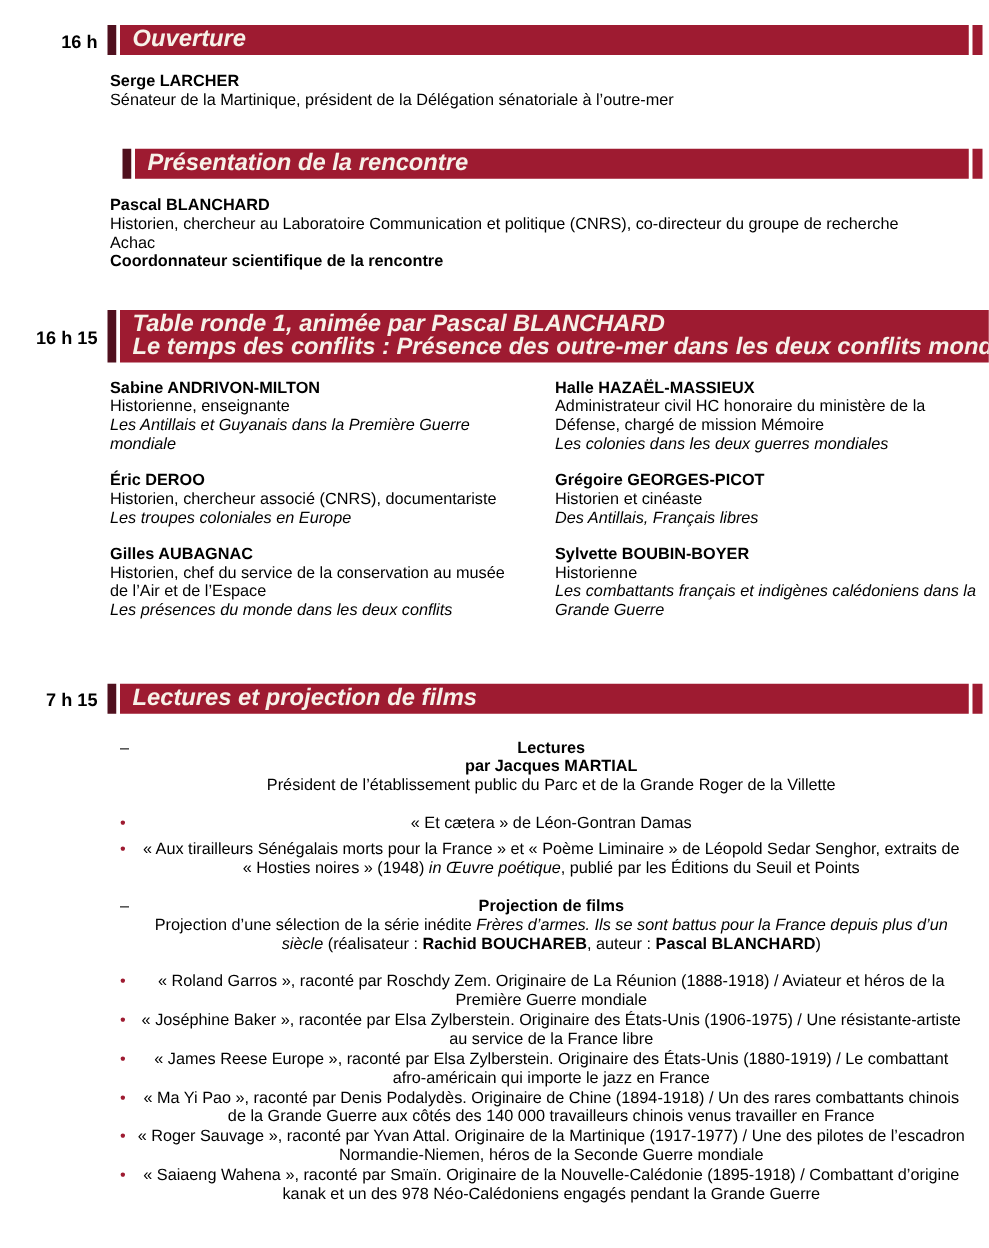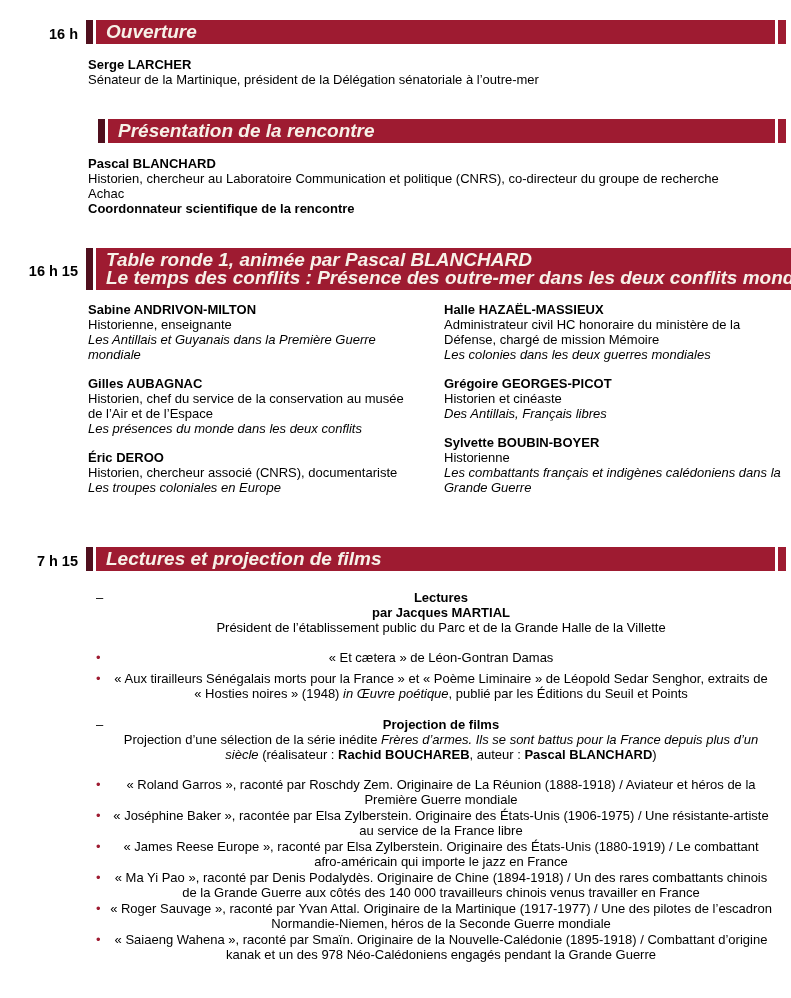--- a/index.html
+++ b/index.html
@@ -114,28 +114,28 @@
     </div>
   </div>
   <div class="cols">
     <div class="col col-left">
         <div class="person">
           <div class="p-name">Sabine ANDRIVON-MILTON</div>
           <div class="p-role">Historienne, enseignante</div>
           <div class="p-work">Les Antillais et Guyanais dans la Première Guerre mondiale</div>
         </div>
         <div class="person">
+          <div class="p-name">Éric DEROO</div>
+          <div class="p-role">Historien, chercheur associé (CNRS), documentariste</div>
+          <div class="p-work">Les troupes coloniales en Europe</div>
+        </div>
+        <div class="person">
           <div class="p-name">Gilles AUBAGNAC</div>
           <div class="p-role">Historien, chef du service de la conservation au musée de l’Air et de l’Espace</div>
           <div class="p-work">Les présences du monde dans les deux conflits</div>
-        </div>
-        <div class="person">
-          <div class="p-name">Éric DEROO</div>
-          <div class="p-role">Historien, chercheur associé (CNRS), documentariste</div>
-          <div class="p-work">Les troupes coloniales en Europe</div>
         </div>
       </div>
     <div class="col col-right">
         <div class="person">
           <div class="p-name">Halle HAZAËL-MASSIEUX</div>
           <div class="p-role">Administrateur civil HC honoraire du ministère de la Défense, chargé de mission Mémoire</div>
           <div class="p-work">Les colonies dans les deux guerres mondiales</div>
         </div>
         <div class="person">
           <div class="p-name">Grégoire GEORGES-PICOT</div>
@@ -161,21 +161,21 @@
     </div>
   </div>
 
   <div class="content mt-list">
 
     <div class="lrow">
       <span class="mark dash">–</span>
       <div class="ltext">
         <div class="lead-title">Lectures</div>
         <div><span class="b ">par Jacques MARTIAL</span></div>
-        <div><span class="">Président de l’établissement public du Parc et de la Grande Halle de la Villette</span></div>
+        <div><span class="">Président de l’établissement public du Parc et de la Grande Roger de la Villette</span></div>
       </div>
     </div>
 
     <div class="blist gap15">
         <div class="lrow">
           <span class="mark">•</span>
           <div class="ltext"><span class="">« Et cætera » de Léon-Gontran Damas</span></div>
         </div>
         <div class="lrow">
           <span class="mark">•</span>

